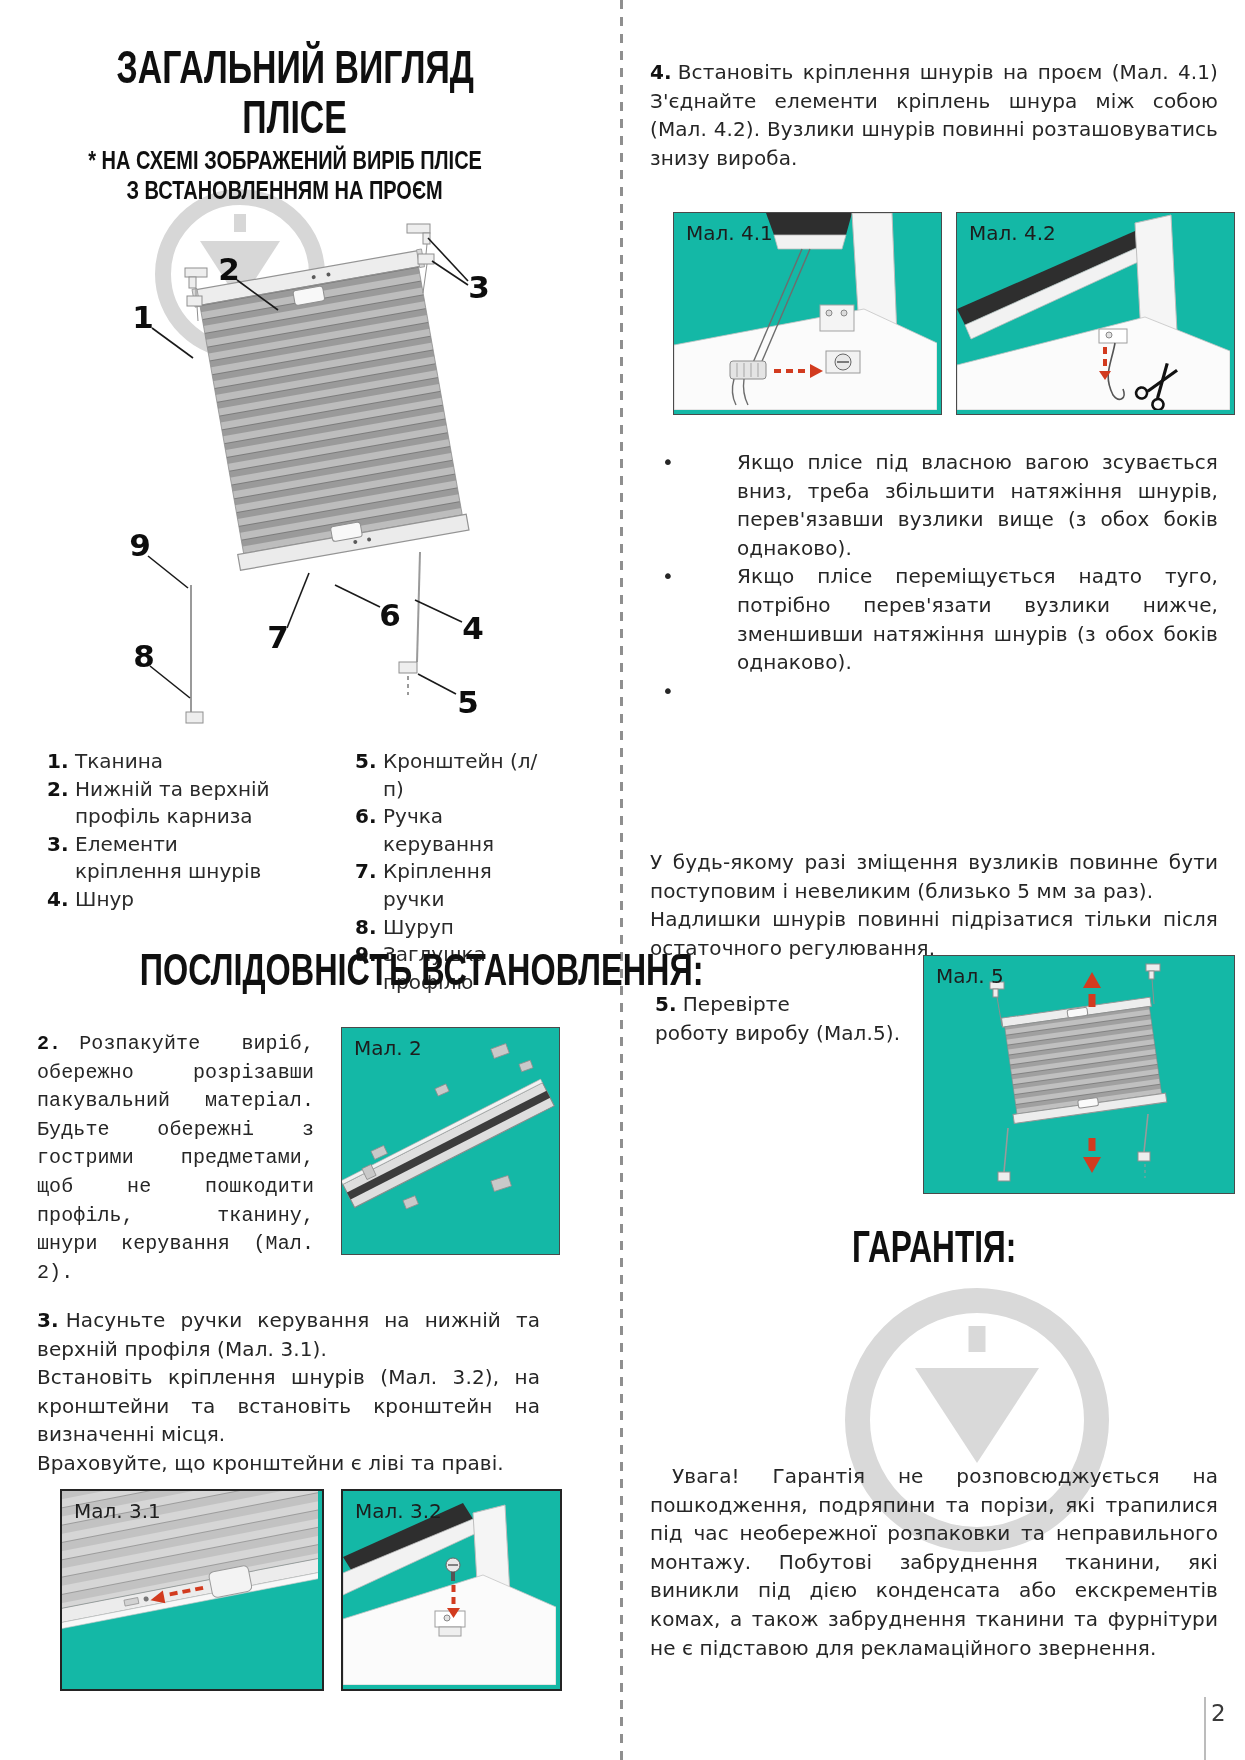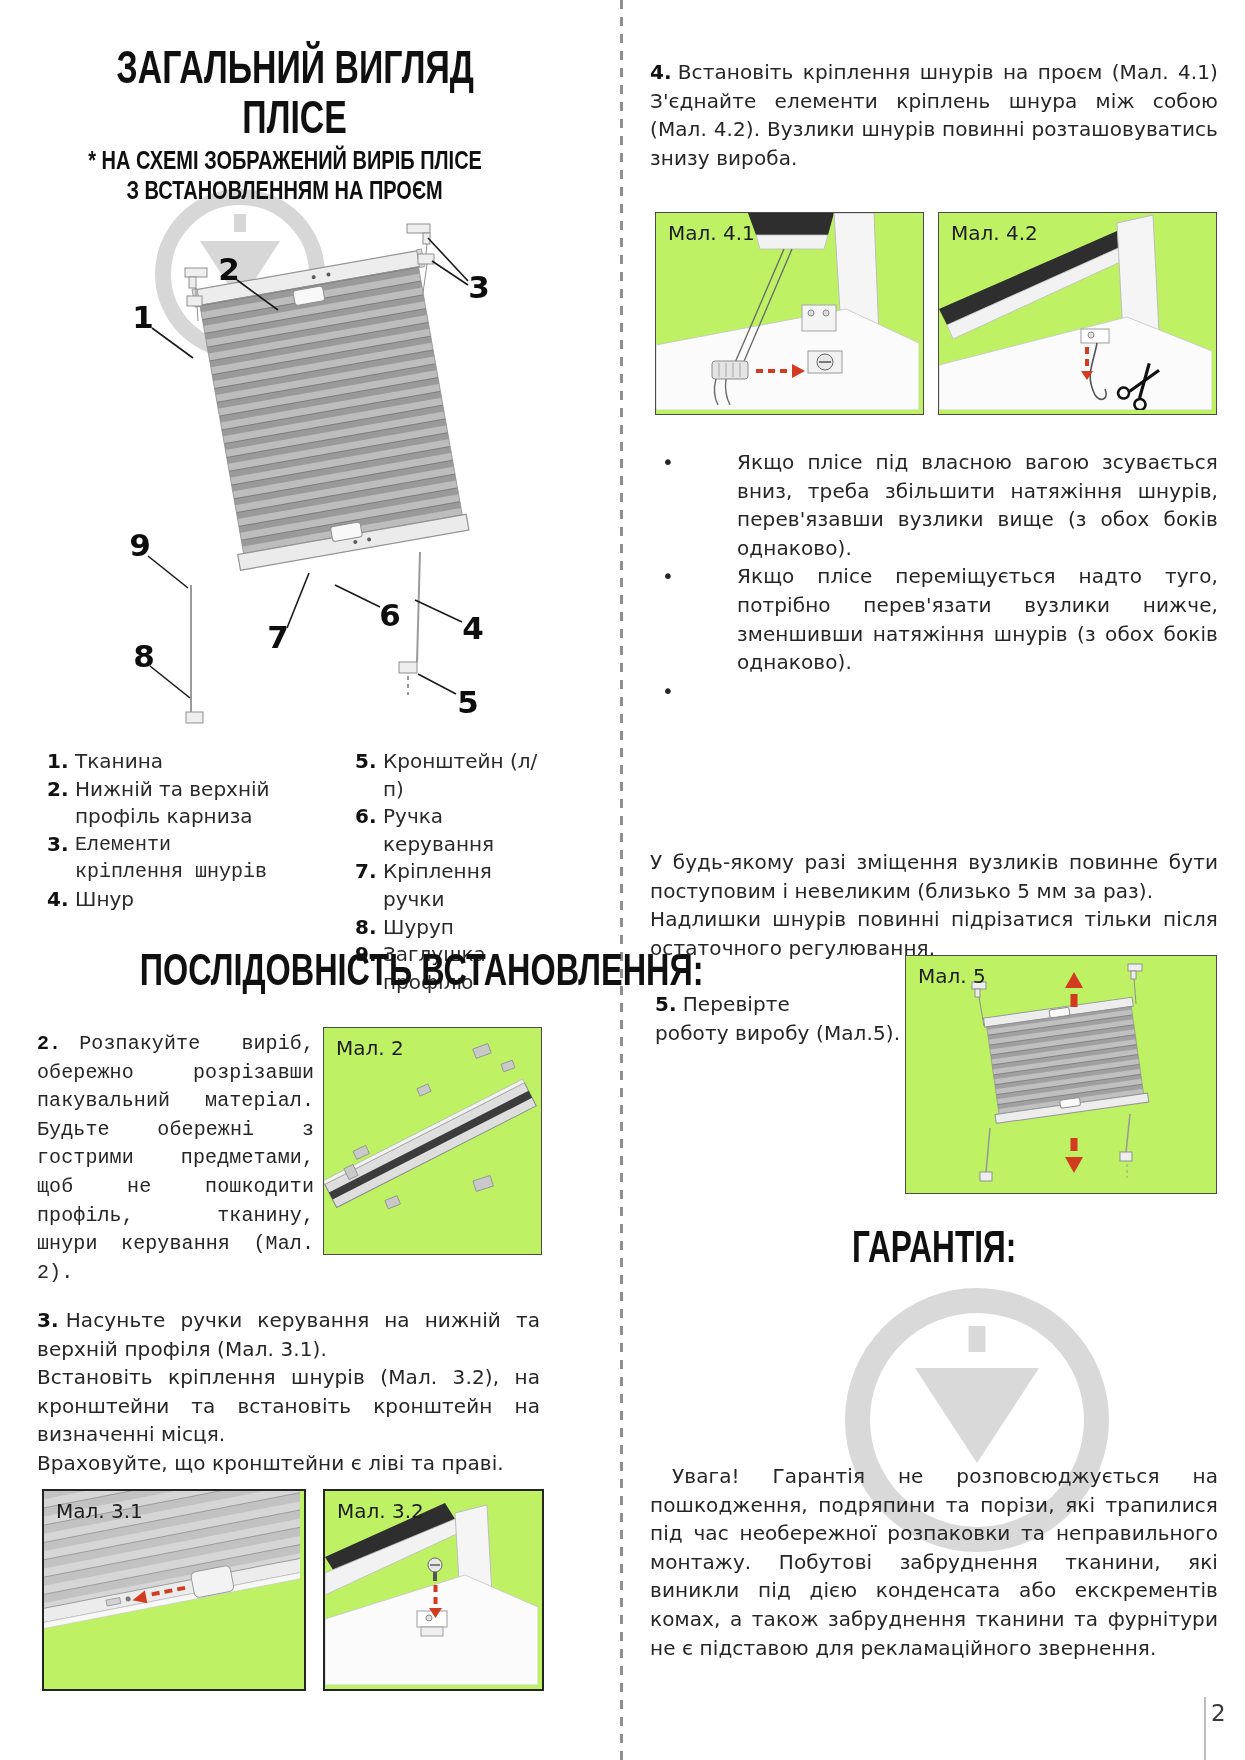--- a/index.html
+++ b/index.html
@@ -28,21 +28,21 @@
   .war-title{left:650px;top:1222px;width:568px;text-align:center;}
   .war-title .cond{font-size:44px;}
   
   .legend{left:47px;top:748px;width:493px;display:flex;font-size:20px;line-height:1.38;color:#2a2a2a;}
   .legend .col-l{width:308px;}
   .legend .col-r{width:185px;}
   .legend-item{display:flex;}
   .legend-item .lnum{font-weight:700;width:28px;flex:none;color:#111;}
   .legend-item .ltxt{flex:1;}
   
-  .figbox{position:absolute;background:#bef264;}
+  .figbox{position:absolute;background:#14b8a6;margin-left:18px;}
   .figbox .flabel{position:absolute;left:12px;top:8px;font-size:20px;color:#1d1d1d;z-index:2;}
   .b1{border:1.5px solid #4a4a4a;}
   .b2{border:2px solid #242424;}
   
   .callout{position:absolute;transform:translate(-50%,-50%);font-weight:700;font-size:31px;color:#0d0d0d;
            font-family:"DejaVu Sans",sans-serif;}
   
   .bullets{left:650px;top:448px;width:568px;}
   .bullet{display:flex;}
   .bullet .dot{width:75px;padding-left:12px;flex:none;font-size:20px;}
@@ -156,21 +156,21 @@
       <div class="legend-item">
           <span class="lnum">1.</span>
           <span class="ltxt">Тканина</span>
         </div>
       <div class="legend-item">
           <span class="lnum">2.</span>
           <span class="ltxt" style="max-width:195px;">Нижній та верхній профіль карниза</span>
         </div>
       <div class="legend-item">
           <span class="lnum">3.</span>
-          <span class="ltxt" style="max-width:215px;font-family:Liberation Mono, monospace;">Елементи кріплення шнурів</span>
+          <span class="ltxt" style="max-width:215px;">Елементи кріплення шнурів</span>
         </div>
       <div class="legend-item">
           <span class="lnum">4.</span>
           <span class="ltxt">Шнур</span>
         </div>
     </div>
     <div class="col-r">
       <div class="legend-item">
           <span class="lnum">5.</span>
           <span class="ltxt">Кронштейн (л/п)</span>

